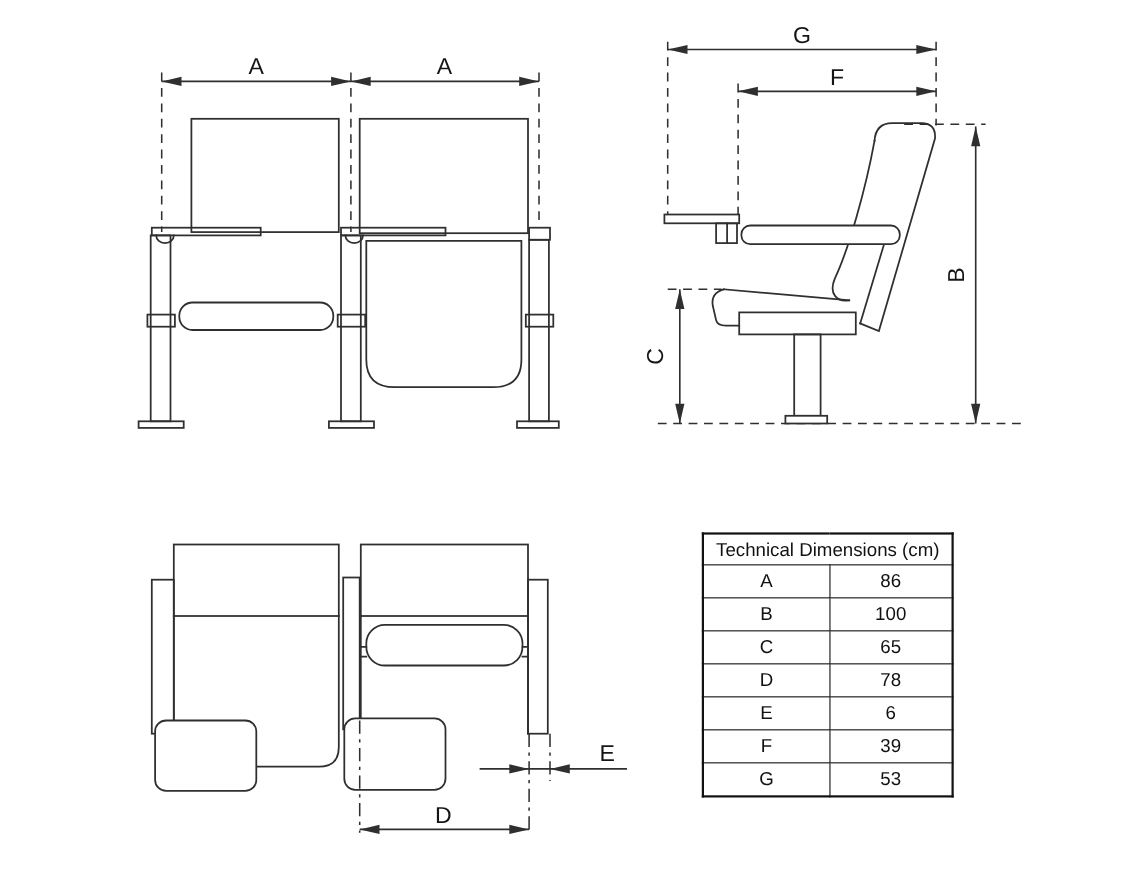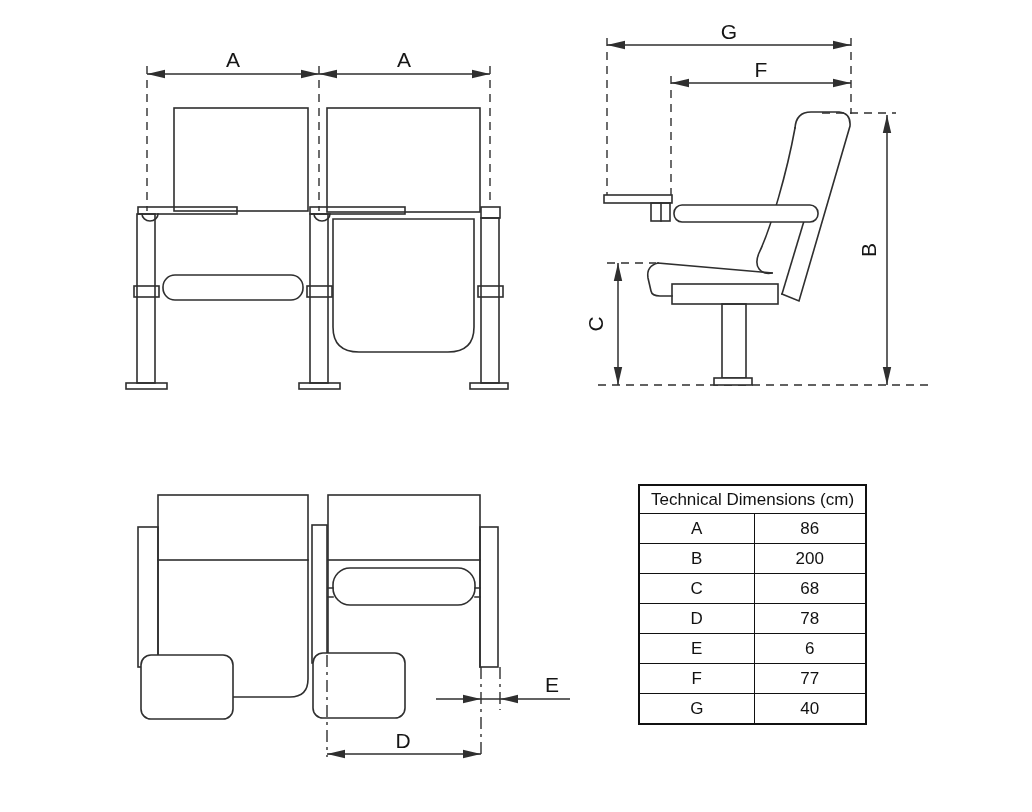--- a/index.html
+++ b/index.html
@@ -142,38 +142,38 @@
         <th colspan="2">Technical Dimensions (cm)</th>
       </tr>
     </thead>
     <tbody>
       <tr>
         <td>A</td>
         <td>86</td>
       </tr>
       <tr>
         <td>B</td>
-        <td>200</td>
+        <td>100</td>
       </tr>
       <tr>
         <td>C</td>
-        <td>68</td>
+        <td>65</td>
       </tr>
       <tr>
         <td>D</td>
         <td>78</td>
       </tr>
       <tr>
         <td>E</td>
         <td>6</td>
       </tr>
       <tr>
         <td>F</td>
-        <td>77</td>
+        <td>39</td>
       </tr>
       <tr>
         <td>G</td>
-        <td>40</td>
+        <td>53</td>
       </tr>
     </tbody>
   </table>
 
 </div>
 
 </body></html>

